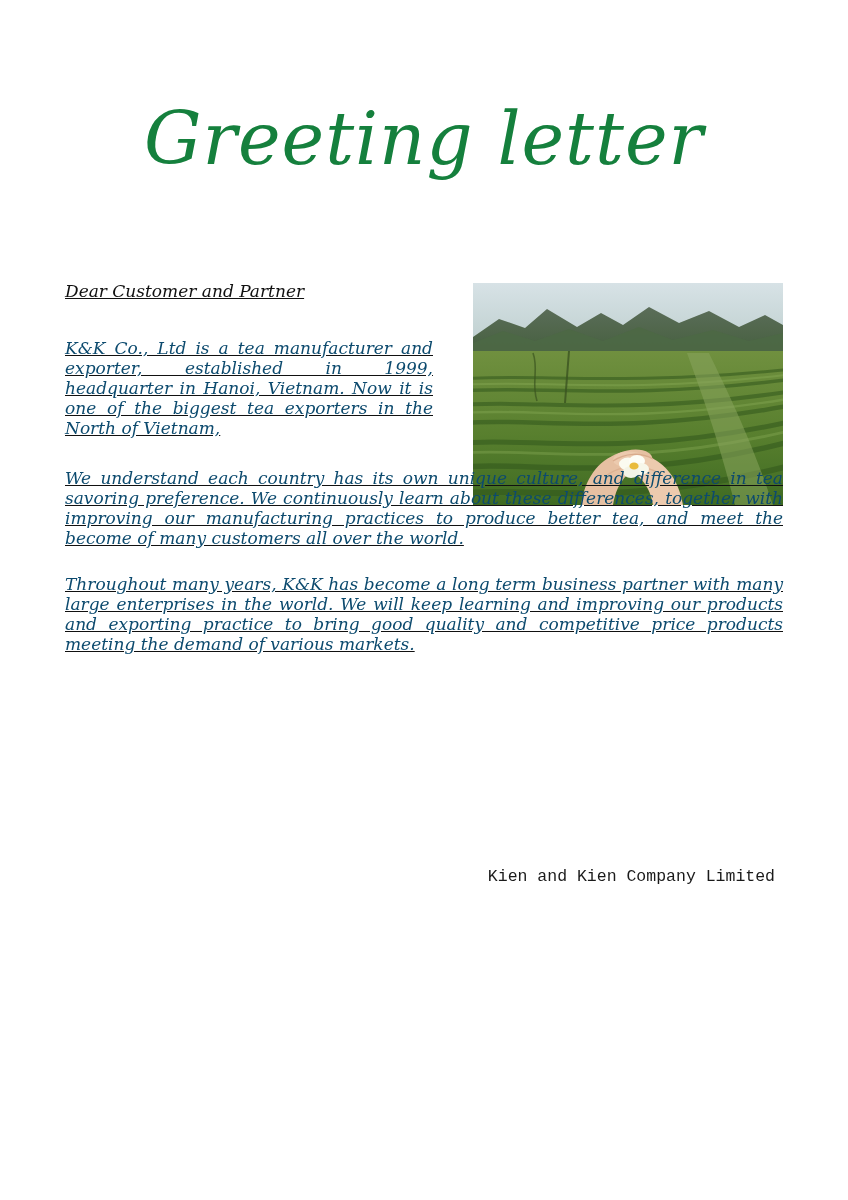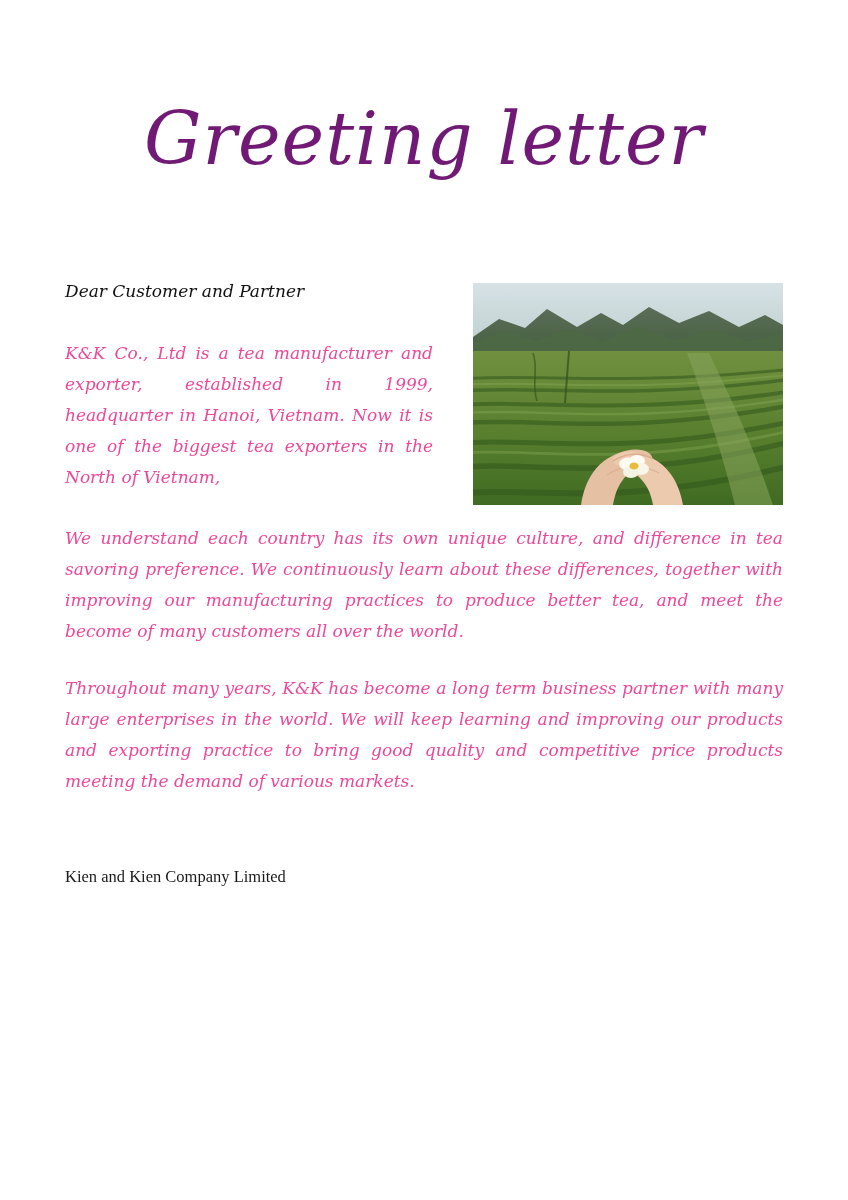--- a/index.html
+++ b/index.html
@@ -28,48 +28,49 @@
     top: 96px;
     left: 0;
     width: 848px;
     text-align: center;
     font-family: "DejaVu Serif", serif;
     font-style: italic;
     font-weight: 400;
     font-size: 72px;
     line-height: 86px;
     letter-spacing: 1px;
-    color: #701a75;
+    color: #15803d;
     white-space: nowrap;
   }
 
   
   .letter {
     position: absolute;
     left: 65px;
     top: 278px;
     width: 718px;
+    text-decoration: underline;
   }
 
   .salutation {
     font-family: "DejaVu Serif", serif;
     font-style: italic;
     font-size: 17px;
     line-height: 26px;
     color: #111111;
     margin: 0 0 34px 0;
     width: 380px;
   }
 
   .para {
     font-family: "DejaVu Serif", serif;
     font-style: italic;
     font-size: 17px;
-    line-height: 31px;
-    color: #ec4899;
+    line-height: 20px;
+    color: #0c4a6e;
     margin: 0 0 26px 0;
     text-align: justify;
     text-justify: inter-word;
   }
 
   .para-narrow {
     width: 368px;
     margin-bottom: 30px;
   }
 
@@ -89,24 +90,25 @@
   }
   .photo svg {
     display: block;
     width: 310px;
     height: 222px;
   }
 
   
   .signature {
     position: absolute;
-    left: 65px;
+    left: 57px;
     top: 866px;
     width: 718px;
-    font-family: Liberation Serif, serif;
+    text-align: right;
+    font-family: Liberation Mono, monospace;
     font-size: 16.5px;
     line-height: 22px;
     color: #1a1a1a;
   }
 </style>
 </head>
 <body>
 
 <div class="page">
 

